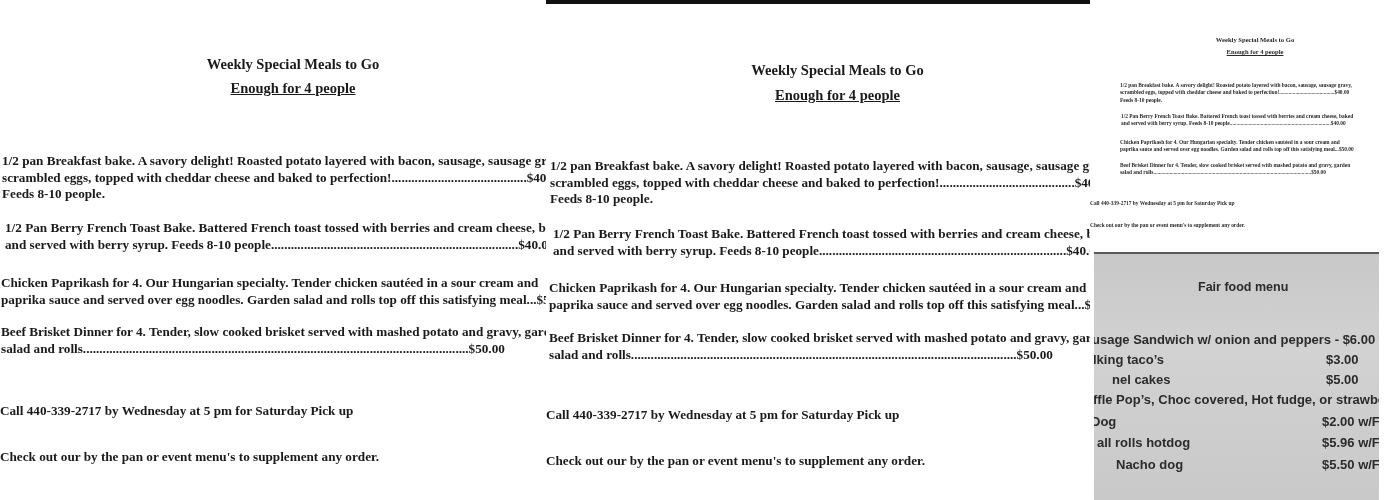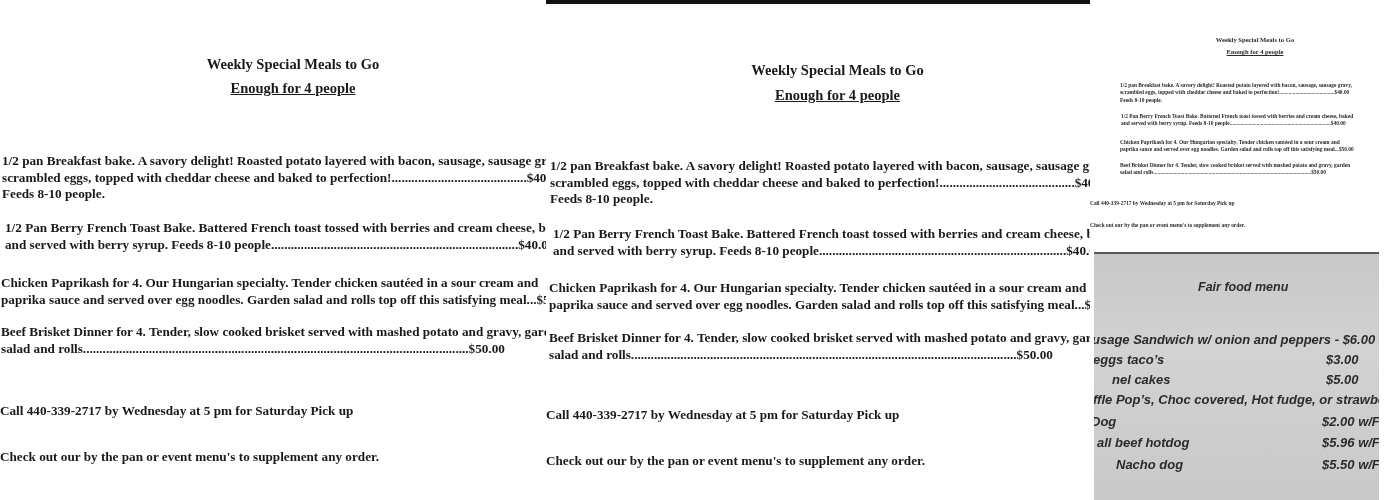--- a/index.html
+++ b/index.html
@@ -6,21 +6,21 @@
   html, body { width: 1400px; height: 500px; overflow: hidden; background: #ffffff; }
   body { position: relative; font-family: "Liberation Serif", "DejaVu Serif", serif; color: #1a1a1a; }
 
   .panel { position: absolute; overflow: hidden; background: #ffffff; }
   #panel-a { left: 0; top: 0; width: 546px; height: 500px; }
   #panel-b { left: 546px; top: 0; width: 544px; height: 500px; }
   #panel-b .topbar { position: absolute; left: 0; top: 0; width: 544px; height: 4px; background: #111; }
   #panel-c { left: 1090px; top: 0; width: 310px; height: 252px; }
   #panel-d { left: 1094px; top: 252px; width: 285px; height: 248px;
              background: linear-gradient(180deg, #c8c8c8 0%, #d2d2d2 40%, #c9c9c9 100%);
-             border-top: 2px solid #5a5a5a; font-style: italic; }
+             border-top: 2px solid #5a5a5a; }
 
   .doc { position: absolute; font-weight: bold; margin-top: 18px; }
   .doc .title { position: absolute; white-space: nowrap; text-align: center; }
   .doc .subtitle { position: absolute; white-space: nowrap; text-align: center; text-decoration: underline; }
   .doc .item { position: absolute; white-space: nowrap; line-height: 1.25; }
   .doc .item .line { display: block; }
   .doc .footer { position: absolute; white-space: nowrap; text-align: left; }
 
   
   #panel-a .doc { left: 0; top: 0; width: 546px; height: 500px; font-size: 13.2px; }
@@ -163,37 +163,37 @@
 </div>
 
 <div class="panel" id="panel-d">
   <div class="menu">
     <div class="menu-title">Fair food menu</div>
     <div class="mrow r0">
       <span class="mname">usage Sandwich w/ onion and peppers - $6.00 w/FF $</span>
       <span class="mprice"></span>
     </div>
     <div class="mrow r1">
-      <span class="mname">eggs taco’s</span>
+      <span class="mname">lking taco’s</span>
       <span class="mprice">$3.00</span>
     </div>
     <div class="mrow r2">
       <span class="mname">nel cakes</span>
       <span class="mprice">$5.00</span>
     </div>
     <div class="mrow r3">
       <span class="mname">ffle Pop’s, Choc covered, Hot fudge, or strawberry -</span>
       <span class="mprice"></span>
     </div>
     <div class="mrow r4">
       <span class="mname">Dog</span>
       <span class="mprice">$2.00 w/FF -</span>
     </div>
     <div class="mrow r5">
-      <span class="mname">all beef hotdog</span>
+      <span class="mname">all rolls hotdog</span>
       <span class="mprice">$5.96 w/FF -</span>
     </div>
     <div class="mrow r6">
       <span class="mname">Nacho dog</span>
       <span class="mprice">$5.50 w/FF -</span>
     </div>
   </div>
 </div>
 
 </body></html>

